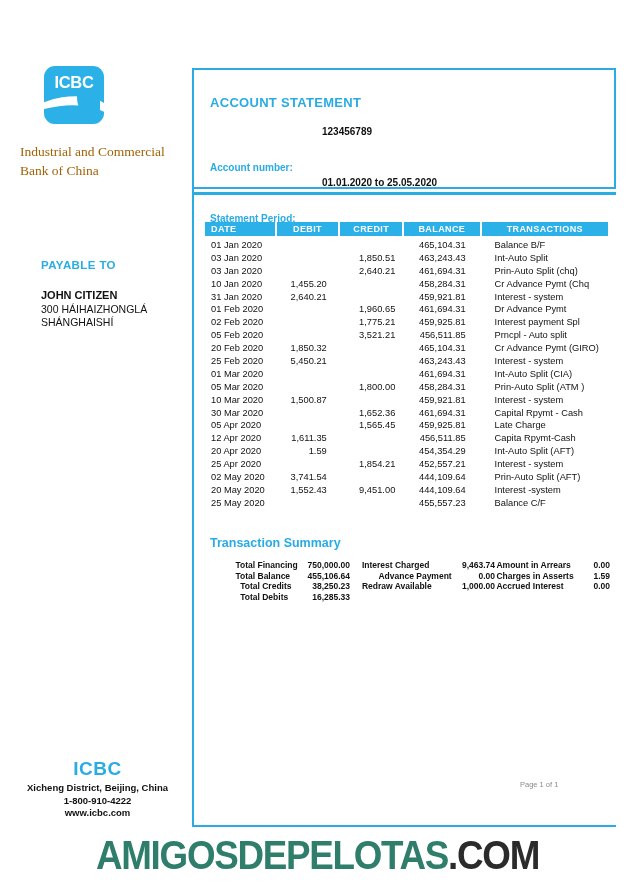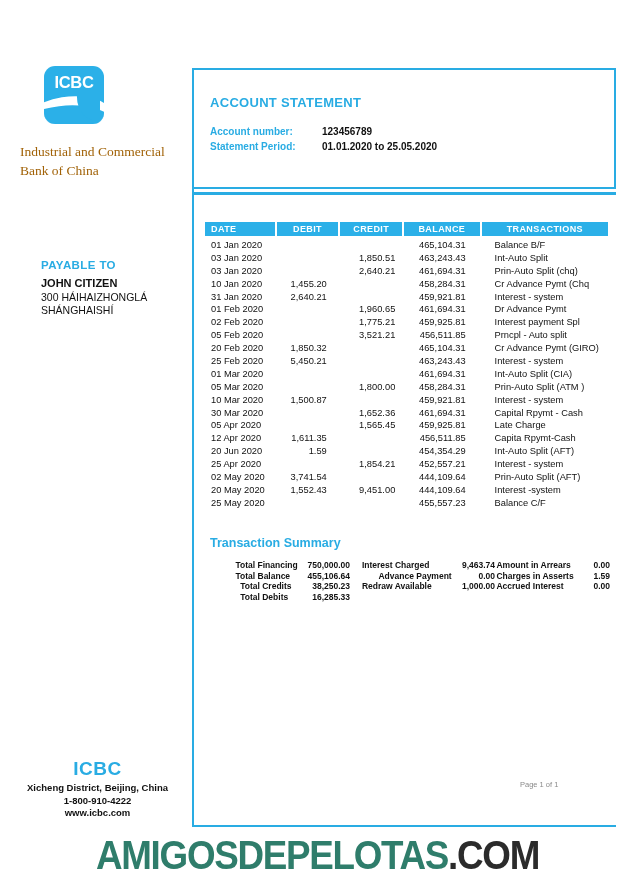--- a/index.html
+++ b/index.html
@@ -90,21 +90,21 @@
     position: absolute;
     left: 41px; top: 259px;
     color: #29ace3;
     font-family: "Liberation Sans", sans-serif;
     font-weight: bold;
     font-size: 11.5px;
     letter-spacing: 0.4px;
   }
   .payable-block {
     position: absolute;
-    left: 41px; top: 277px;
+    left: 41px; top: 289px;
     width: 150px;
     font-family: "Liberation Sans", sans-serif;
     font-size: 10.5px;
     line-height: 13.5px;
     color: #111;
   }
   .payable-block .name { font-weight: bold; font-size: 11px; }
 
   .footer-logo {
     position: absolute;
@@ -159,20 +159,21 @@
     left: 210px; top: 125px;
     font-family: "Liberation Sans", sans-serif;
     font-size: 10px;
     line-height: 14.5px;
   }
   .hdr-rows .r { display: flex; }
   .hdr-rows .k {
     width: 112px;
     color: #29ace3;
     font-weight: bold;
+    margin-top: 36px;
   }
   .hdr-rows .v { color: #111; font-weight: bold; }
 
   .divider {
     position: absolute;
     left: 194px; top: 192px;
     width: 422px; height: 3px;
     background: #29ace3;
   }
 
@@ -430,21 +431,21 @@
           <div class="td c-trans">Late Charge</div>
         </div>
         <div class="trow">
           <div class="td c-date">12 Apr 2020</div>
           <div class="td c-debit">1,611.35</div>
           <div class="td c-credit"></div>
           <div class="td c-bal">456,511.85</div>
           <div class="td c-trans">Capita Rpymt-Cash</div>
         </div>
         <div class="trow">
-          <div class="td c-date">20 Jun 2020</div>
+          <div class="td c-date">20 Apr 2020</div>
           <div class="td c-debit">1.59</div>
           <div class="td c-credit"></div>
           <div class="td c-bal">454,354.29</div>
           <div class="td c-trans">Int-Auto Split (AFT)</div>
         </div>
         <div class="trow">
           <div class="td c-date">25 Apr 2020</div>
           <div class="td c-debit"></div>
           <div class="td c-credit">1,854.21</div>
           <div class="td c-bal">452,557.21</div>

